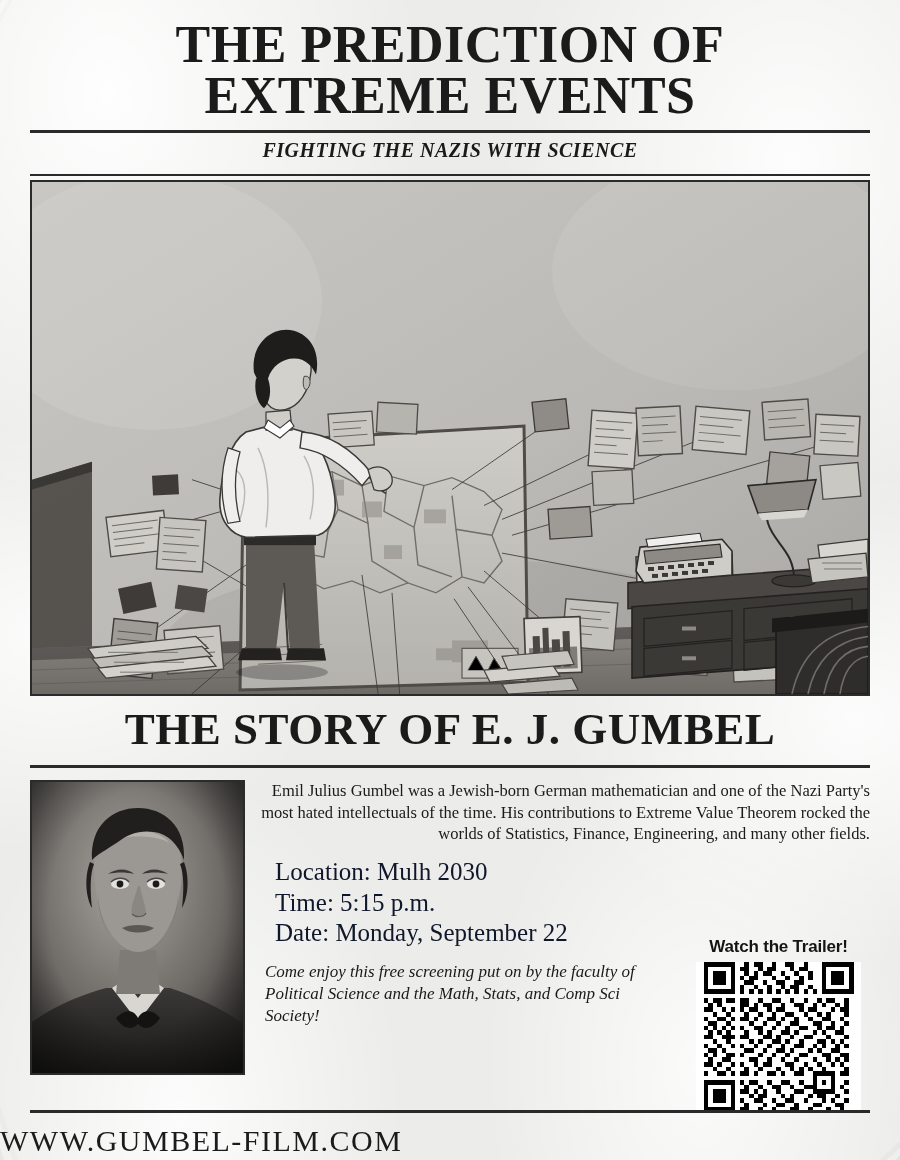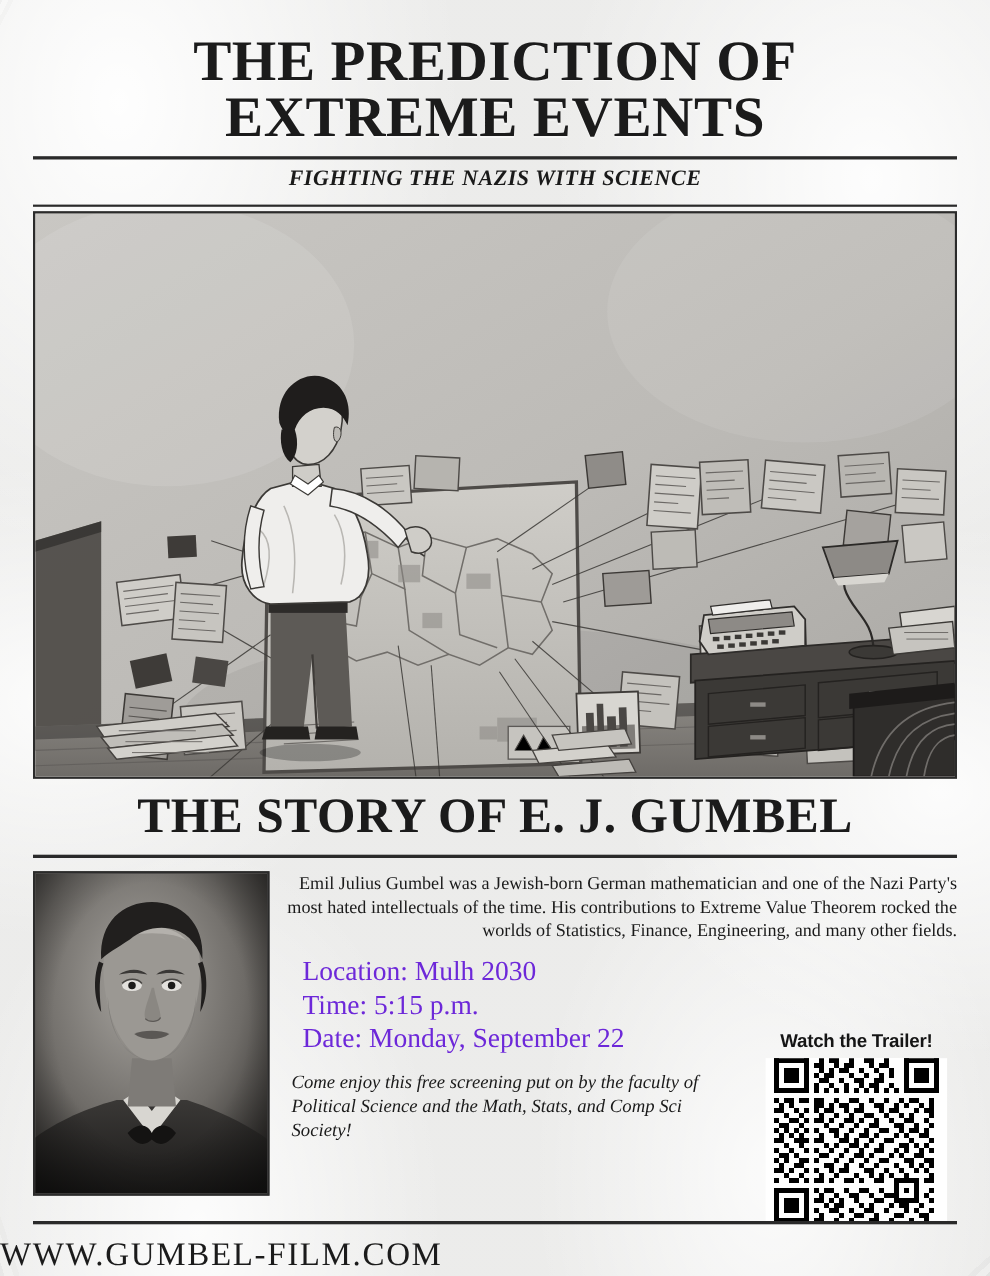--- a/index.html
+++ b/index.html
@@ -26,21 +26,21 @@
       radial-gradient(ellipse at 78% 92%, rgba(255,255,255,0.8) 0%, rgba(210,210,208,0) 22%),
       linear-gradient(118deg, rgba(0,0,0,0.05) 0 2px, rgba(255,255,255,0.25) 2px 7px, rgba(0,0,0,0.03) 7px 11px, rgba(255,255,255,0.15) 11px 19px),
       linear-gradient(-42deg, rgba(0,0,0,0.045) 0 3px, rgba(255,255,255,0.22) 3px 9px, rgba(0,0,0,0.02) 9px 14px, rgba(255,255,255,0.12) 14px 23px),
       linear-gradient(72deg, rgba(0,0,0,0.035) 0 4px, rgba(255,255,255,0.18) 4px 12px, rgba(0,0,0,0.02) 12px 17px, rgba(255,255,255,0.1) 17px 29px),
       #e3e3e1;
   }
 
   .poster {
     position: absolute;
     inset: 0;
-    padding: 32px 30px 10px 30px;
+    padding: 20px 30px 10px 30px;
   }
 
   
   .title-main {
     text-align: center;
     font-size: 52px;
     line-height: 0.98;
     font-weight: 700;
     letter-spacing: 0.5px;
     color: #1b1b1b;
@@ -113,21 +113,21 @@
     color: #1a1a1a;
     text-align: right;
   }
   .details {
     margin-top: 12px;
     padding-left: 16px;
   }
   .details div {
     font-size: 25px;
     line-height: 1.22;
-    color: #6d28d9;
+    color: #0f172a;
   }
   .invite {
     margin-top: 12px;
     padding-left: 6px;
     font-style: italic;
     font-size: 17px;
     line-height: 1.3;
     color: #1a1a1a;
     max-width: 410px;
   }

